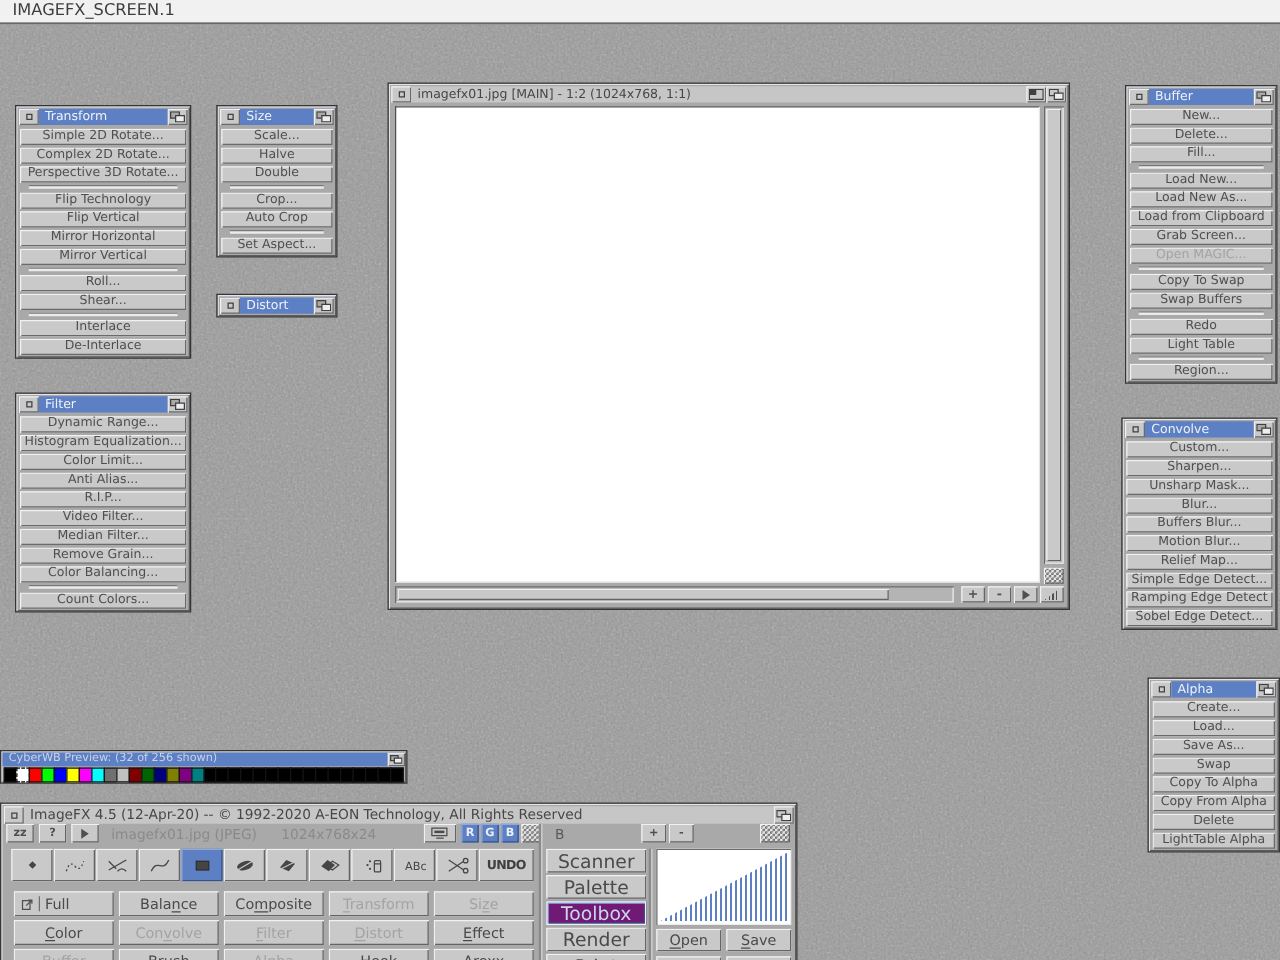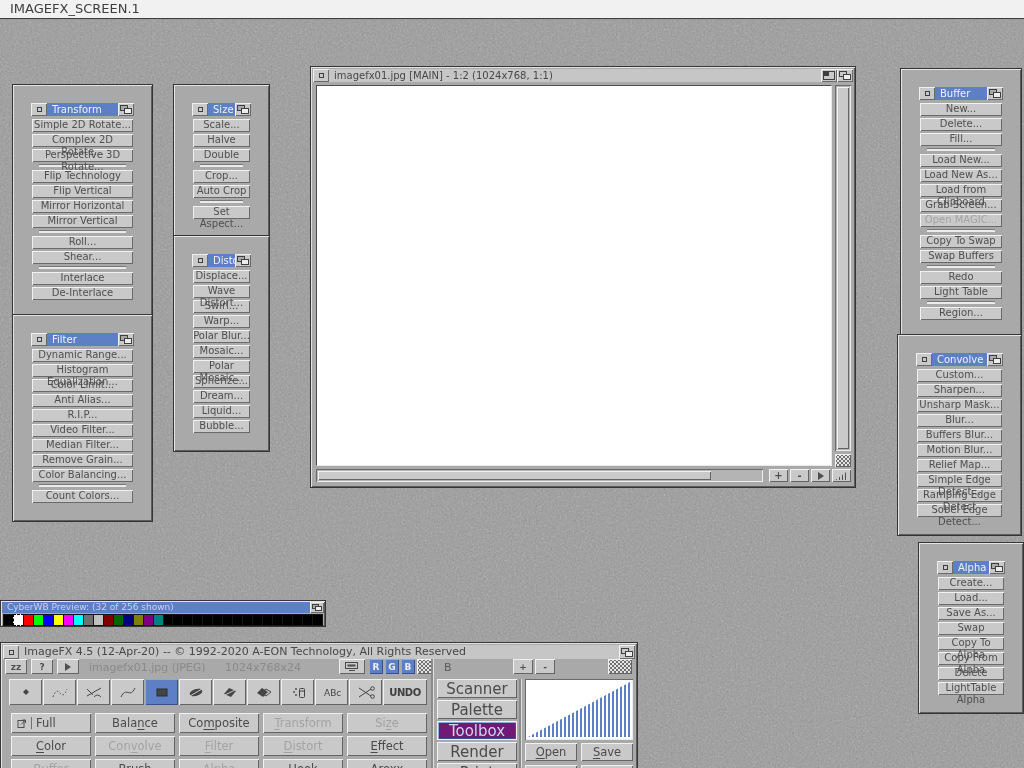--- a/index.html
+++ b/index.html
@@ -27,21 +27,21 @@
   .gadget { width:16px; background:#c9c9c9; display:flex; align-items:center; justify-content:center;
     box-shadow: inset 1px 1px 0 #f0f0f0, inset -1px -1px 0 #6a6a6a; }
   .close-dot { width:5px; height:5px; border:1px solid #3f3f3f; background:#c9c9c9; display:block; }
 
   
   .raised { background:#c9c9c9; box-shadow: inset 1px 1px 0 #f1f1f1, inset -1px -1px 0 #646464; }
   .sunken { background:#b4b4b4; box-shadow: inset 1px 1px 0 #6a6a6a, inset -1px -1px 0 #ededed; }
   .blue   { background:#5d80c4; box-shadow: inset 1px 1px 0 #8fa9da, inset -1px -1px 0 #39518a; color:#e8edf8; }
 
   
-  .panel { padding:16px; }
+  .panel { padding:0; }
   .panel-body { padding:1px 1px 0 1px; }
   .panel-btn { height:13px; line-height:12px; margin:0 2px 2px 2px; text-align:center;
     font-size:10px; color:#4f4f4f; background:#c9c9c9;
     box-shadow: inset 1px 1px 0 #f1f1f1, inset -1px -1px 0 #6a6a6a; }
   .panel-btn.ghost { color:#a3a3a3; }
   .panel-sep { height:3px; margin:1px 9px 3px 9px; background:#ebebeb; border-top:1px solid #787878; }
 
   #panel-transform { left:12px;  top:64px;  width:141px; }
   #panel-size      { left:173px; top:64px;  width:97px;  }
   #panel-distort   { left:173px; top:215px; width:97px;  }
@@ -198,33 +198,20 @@
           <span class="close-dot"></span>
         </span>
       <span class="title">Distort</span>
       <span class="gadget">
           <svg width="12" height="9">
             <rect x="0.5" y="0.5" width="7" height="5" fill="#a9a9a9" stroke="#3f3f3f"></rect>
             <rect x="4.5" y="3.5" width="7" height="5" fill="#ededed" stroke="#3f3f3f"></rect>
           </svg>
         </span>
     </div>
-    <div class="panel-body">
-        <div class="panel-btn">Displace...</div>
-        <div class="panel-btn">Wave Distort...</div>
-        <div class="panel-btn">Swirl...</div>
-        <div class="panel-btn">Warp...</div>
-        <div class="panel-btn">Polar Blur...</div>
-        <div class="panel-btn">Mosaic...</div>
-        <div class="panel-btn">Polar Mosaic...</div>
-        <div class="panel-btn">Spherize...</div>
-        <div class="panel-btn">Dream...</div>
-        <div class="panel-btn">Liquid...</div>
-        <div class="panel-btn">Bubble...</div>
-      </div>
   </div>
 
   <div class="window panel" id="panel-filter">
     <div class="titlebar">
       <span class="gadget">
           <span class="close-dot"></span>
         </span>
       <span class="title">Filter</span>
       <span class="gadget">
           <svg width="12" height="9">

